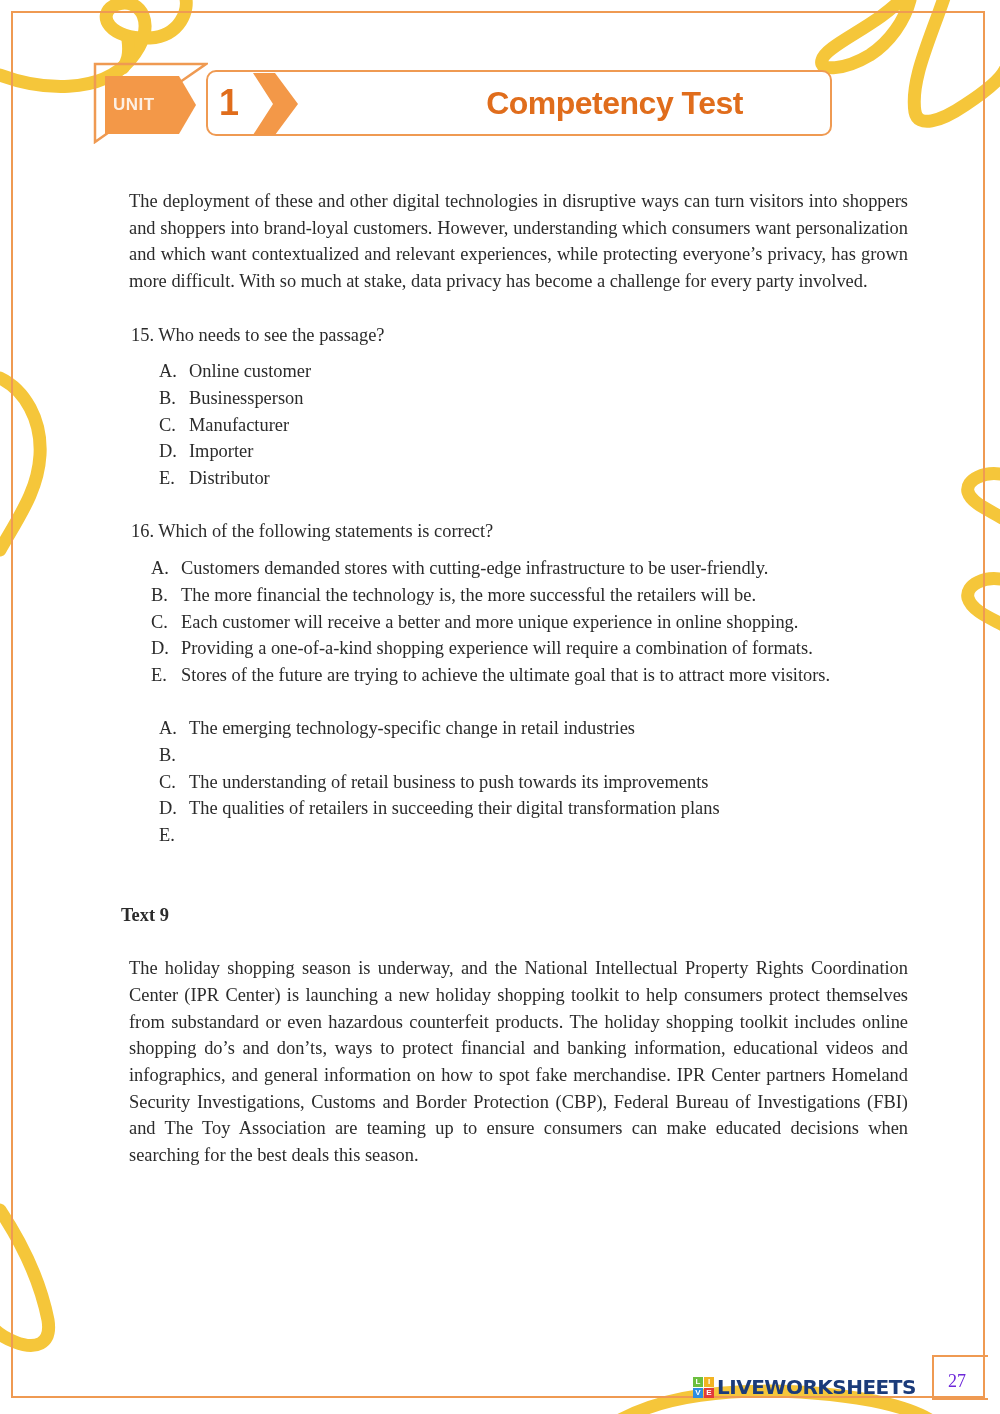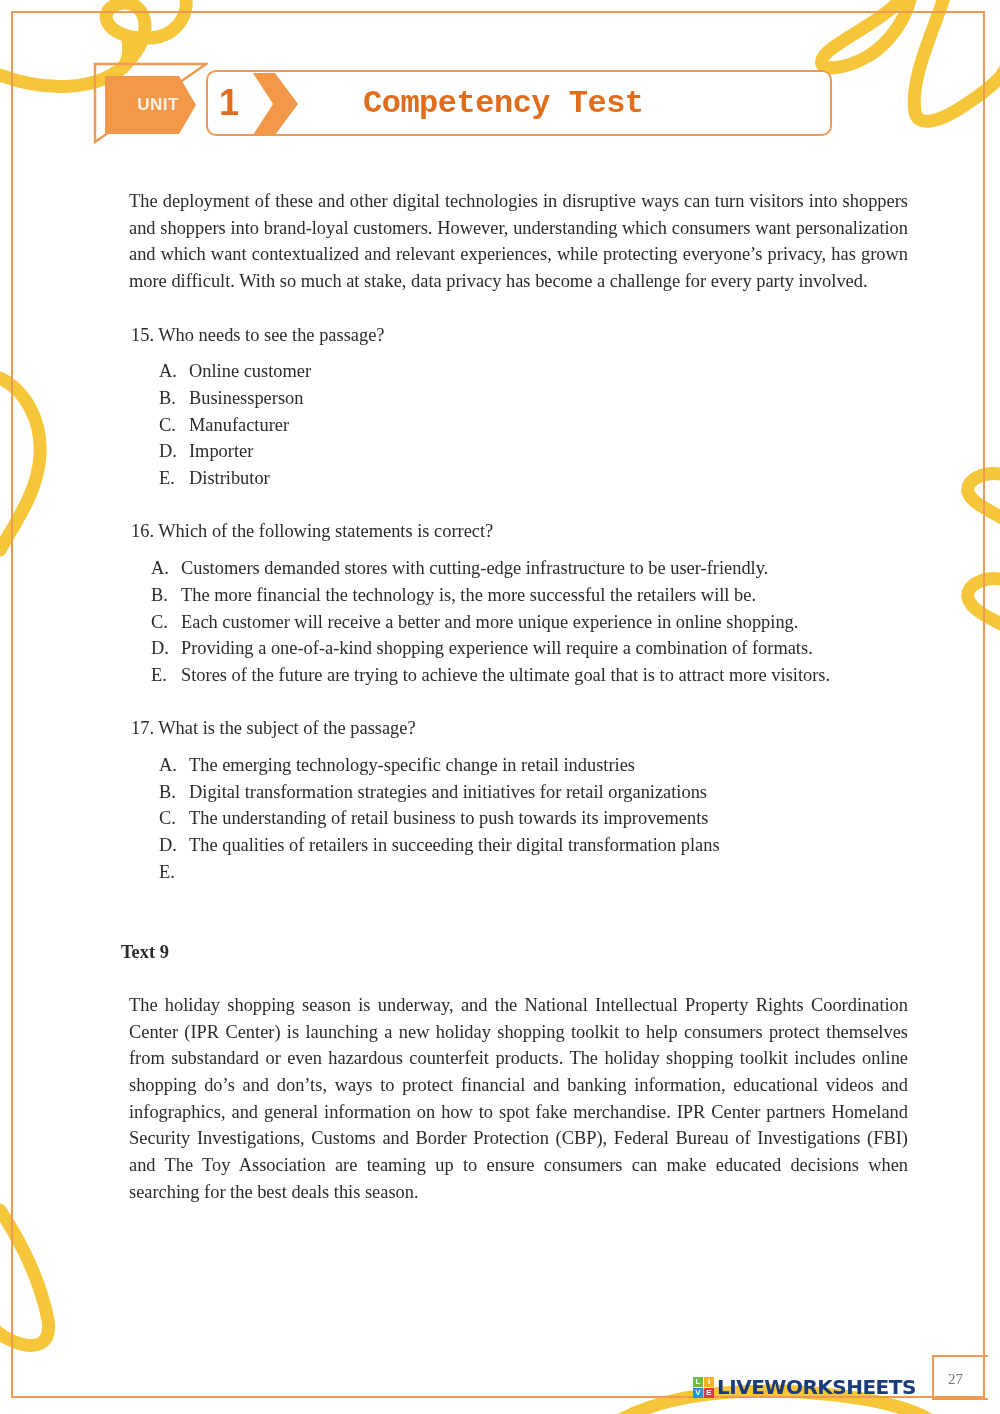--- a/index.html
+++ b/index.html
@@ -13,37 +13,37 @@
     position: absolute; left: 11px; top: 11px; width: 974px; height: 1387px;
     border: 2.5px solid #ef9a52; box-sizing: border-box; z-index: 2; pointer-events: none;
   }
   .doodles { position: absolute; left: 0; top: 0; width: 1000px; height: 1414px; z-index: 1; }
   .doodles path { fill: none; stroke: #f5c63a; stroke-width: 13; stroke-linecap: round; stroke-linejoin: round; }
 
   
   .header { position: absolute; left: 93px; top: 62px; width: 745px; height: 82px; z-index: 3; }
   .unit-flag { position: absolute; left: 0; top: 0; }
   .unit-label {
-    position: absolute; left: 34px; top: 33px; width: 62px; text-align: center;
+    position: absolute; left: 20px; top: 33px; width: 62px; 
     font-family: "Liberation Sans", "DejaVu Sans", sans-serif; font-weight: bold;
     font-size: 17px; color: #fdf0e4; letter-spacing: 0.5px;
   }
   .title-box {
     position: absolute; left: 113px; top: 8px; width: 626px; height: 66px;
     border: 2.5px solid #ef9a52; border-radius: 10px; box-sizing: border-box; background: #fff;
   }
   .unit-number {
     position: absolute; left: 126px; top: 20px;
     font-family: "Liberation Sans", "DejaVu Sans", sans-serif; font-weight: bold;
     font-size: 36px; color: #e06d1c;
   }
   .chevron { position: absolute; left: 160px; top: 11px; }
   .page-title {
-    position: absolute; left: 270px; top: 23px; width: 380px; text-align: left;
-    font-family: Liberation Mono, monospace; font-weight: bold;
+    position: absolute; left: 270px; top: 23px; width: 380px; text-align: right;
+    font-family: Liberation Sans, sans-serif; font-weight: bold;
     font-size: 32px; color: #e06d1c; letter-spacing: -0.5px;
   }
 
   
   .content { position: absolute; left: 121px; top: 180px; width: 795px; z-index: 3; font-size: 18.4px; line-height: 26.7px; }
   .para { text-align: justify; margin: 8px; }
   .question { margin-top: 26.7px; }
   .q-stem { margin: 10px; }
   .options { list-style: none; margin: 0; padding: 0; }
   .options li { display: flex; }
@@ -54,21 +54,21 @@
   .q16 .opt-letter { width: 30px; }
   .section-heading { font-weight: bold; margin: 53px 0 0 0; }
   .text9 { margin-top: 26.7px; }
 
   
   .page-number-box {
     position: absolute; left: 932px; top: 1355px; width: 56px; height: 45px;
     border: 2.5px solid #ef9a52; border-right: none; box-sizing: border-box; z-index: 3; background: transparent;
   }
   .page-number {
-    position: absolute; left: 948px; top: 1371px; font-size: 15px; color: #737373; z-index: 4;
+    position: absolute; left: 948px; top: 1371px; font-size: 18px; color: #6d28d9; z-index: 4;
   }
   .lw-logo { position: absolute; left: 693px; top: 1373px; z-index: 5; display: flex; align-items: center; }
   .lw-tiles { display: grid; grid-template-columns: 10px 10px; grid-gap: 1px; margin-right: 3px; }
   .lw-tile { width: 10px; height: 10px; font-family: "Liberation Sans", sans-serif; font-size: 8px; font-weight: bold; color: #fff; text-align: center; line-height: 10px; }
   .lw-text {
     font-family: "DejaVu Sans", "Liberation Sans", sans-serif; font-weight: bold; font-size: 20px;
     color: #1b3b7a; letter-spacing: -0.5px; line-height: 28px;
   }
 </style>
 </head>
@@ -151,29 +151,27 @@
           <span>Providing a one-of-a-kind shopping experience will require a combination of formats.</span>
         </li>
       <li>
           <span class="opt-letter">E.</span>
           <span>Stores of the future are trying to achieve the ultimate goal that is to attract more visitors.</span>
         </li>
     </ul>
   </div>
 
   <div class="question q17">
-    <p class="q-stem"><span>17.</span> <span>What is the subject of the passage?</span></p>
     <ul class="options">
       <li>
           <span class="opt-letter">A.</span>
           <span>The emerging technology-specific change in retail industries</span>
         </li>
       <li>
           <span class="opt-letter">B.</span>
-          <span>Digital transformation strategies and initiatives for retail organizations</span>
         </li>
       <li>
           <span class="opt-letter">C.</span>
           <span>The understanding of retail business to push towards its improvements</span>
         </li>
       <li>
           <span class="opt-letter">D.</span>
           <span>The qualities of retailers in succeeding their digital transformation plans</span>
         </li>
       <li>

